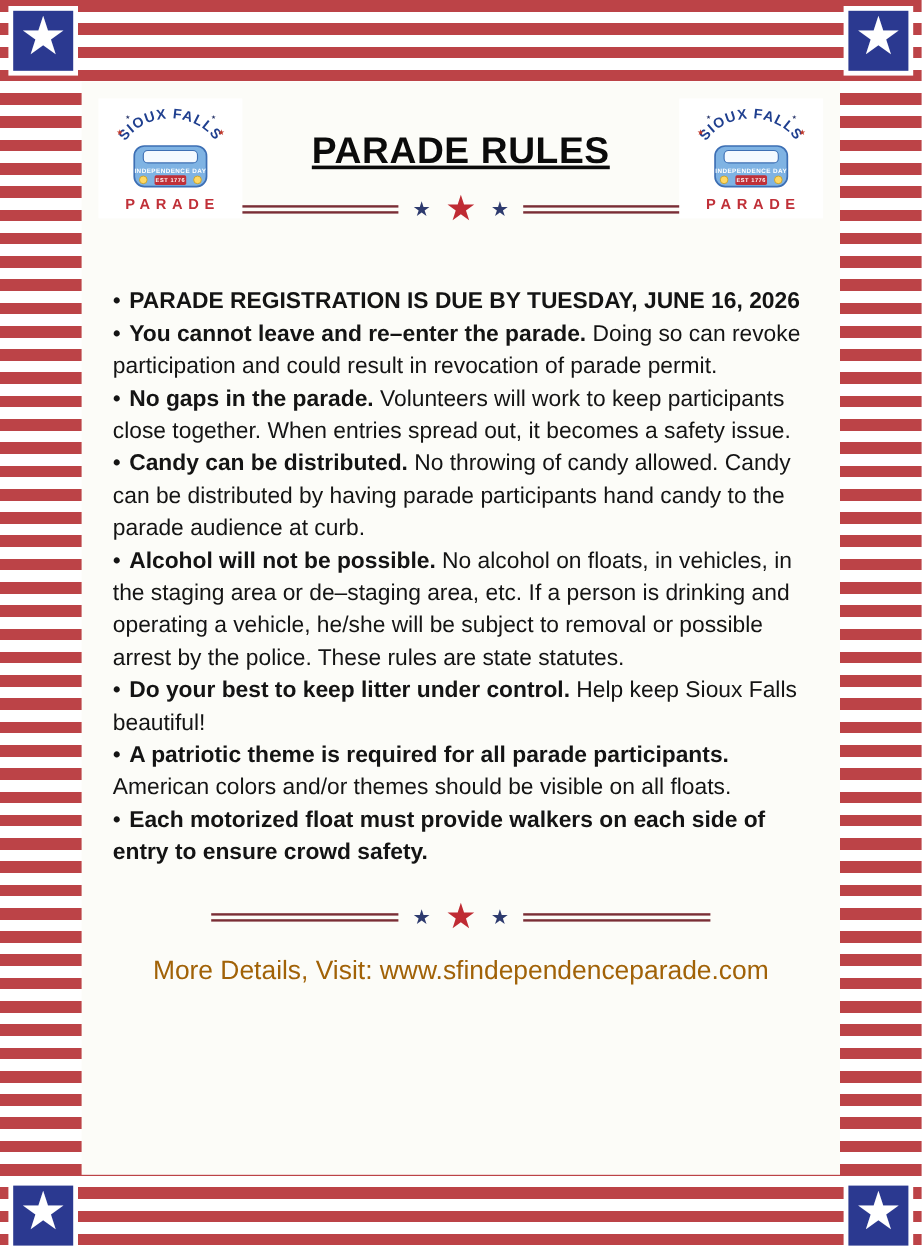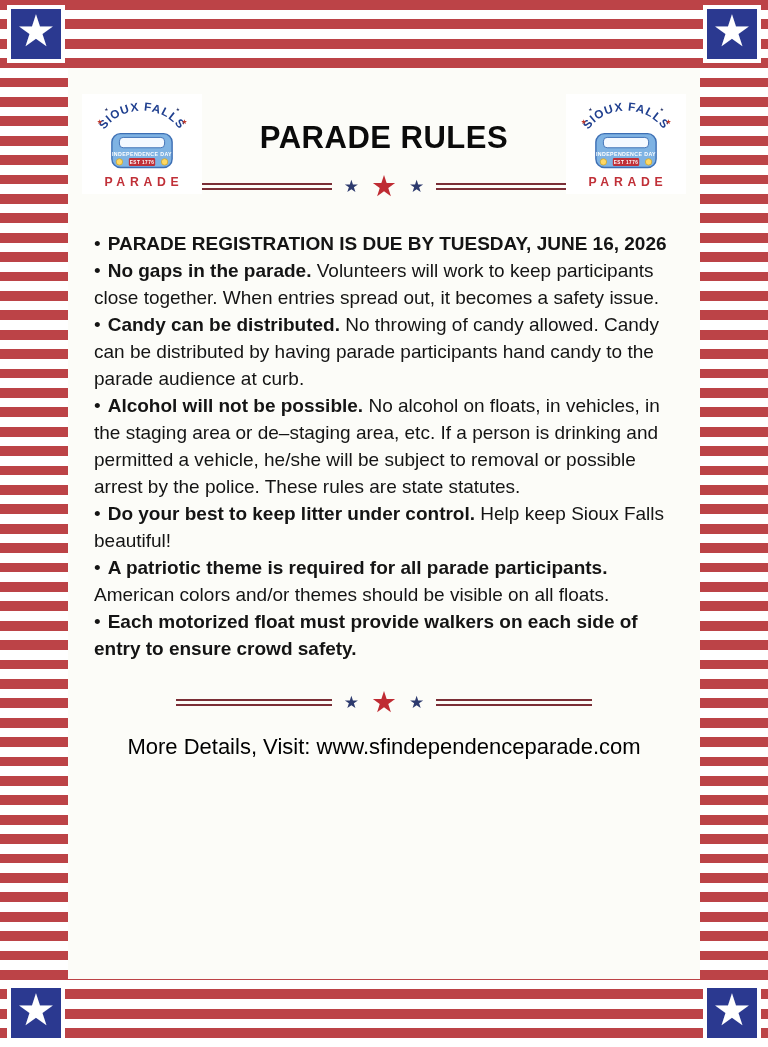--- a/index.html
+++ b/index.html
@@ -71,36 +71,36 @@
   .header .divider { margin-top: 16px; }
   .dline {
     width: 156px; height: 3px;
     border-top: 2px solid #7a2e36;
     border-bottom: 2px solid #7a2e36;
   }
   .s-small { color: #2d3a6e; font-size: 17px; line-height: 1; }
   .s-big   { color: #bf2b33; font-size: 29px; line-height: 1; }
 
   .rules {
-    margin-top: 28px;
+    margin-top: 48px;
     font-size: 19px;
     line-height: 27px;
     color: #141414;
   }
   .rule { margin: 0; }
   .rule b { font-weight: 700; }
   .bullet { margin-right: 7px; }
 
   .divider.bottom { margin-top: 26px; }
 
   .footer {
     margin-top: 17px;
     text-align: center;
     font-size: 22px;
-    color: #000000;
+    color: #a16207;
   }
 </style>
 </head>
 <body>
 
 <div class="page">
 
   <div class="corner tl">
     <span class="cstar">★</span>
   </div>
@@ -153,36 +153,37 @@
           <rect x="36" y="44" width="48" height="11" rx="4" fill="#f4f9ff" stroke="#3d6fb4" stroke-width="1"></rect>
           <text x="60" y="63.5" text-anchor="middle" font-size="5.6" font-weight="bold" fill="#ffffff" letter-spacing="0.4">INDEPENDENCE DAY</text>
           <circle cx="36" cy="70" r="3.4" fill="#ffd863" stroke="#c9a227" stroke-width="0.8"></circle>
           <circle cx="84" cy="70" r="3.4" fill="#ffd863" stroke="#c9a227" stroke-width="0.8"></circle>
           <rect x="46" y="66" width="28" height="8.5" rx="1.5" fill="#c03038"></rect>
           <text x="60" y="72.3" text-anchor="middle" font-size="5" font-weight="bold" fill="#ffffff" letter-spacing="0.5">EST 1776</text>
           <text x="62" y="96" text-anchor="middle" font-size="13" font-weight="bold" fill="#c03038" letter-spacing="5">PARADE</text>
         </svg>
       </div>
 
-      <h1 class="title" style="margin:12px;">PARADE RULES</h1>
+      <h1 class="title" style="margin:0;text-decoration:underline;">PARADE RULES</h1>
 
       <div class="divider">
         <span class="dline"></span>
         <span class="s-small">★</span>
         <span class="s-big">★</span>
         <span class="s-small">★</span>
         <span class="dline"></span>
       </div>
     </div>
 
     <div class="rules">
       <p class="rule"><span class="bullet">•</span><b>PARADE REGISTRATION IS DUE BY TUESDAY, JUNE 16, 2026</b><span></span></p>
+      <p class="rule"><span class="bullet">•</span><b>You cannot leave and re–enter the parade.</b><span> Doing so can revoke participation and could result in revocation of parade permit.</span></p>
       <p class="rule"><span class="bullet">•</span><b>No gaps in the parade.</b><span> Volunteers will work to keep participants close together. When entries spread out, it becomes a safety issue.</span></p>
       <p class="rule"><span class="bullet">•</span><b>Candy can be distributed.</b><span> No throwing of candy allowed. Candy can be distributed by having parade participants hand candy to the parade audience at curb.</span></p>
-      <p class="rule"><span class="bullet">•</span><b>Alcohol will not be possible.</b><span> No alcohol on floats, in vehicles, in the staging area or de–staging area, etc. If a person is drinking and permitted a vehicle, he/she will be subject to removal or possible arrest by the police. These rules are state statutes.</span></p>
+      <p class="rule"><span class="bullet">•</span><b>Alcohol will not be possible.</b><span> No alcohol on floats, in vehicles, in the staging area or de–staging area, etc. If a person is drinking and operating a vehicle, he/she will be subject to removal or possible arrest by the police. These rules are state statutes.</span></p>
       <p class="rule"><span class="bullet">•</span><b>Do your best to keep litter under control.</b><span> Help keep Sioux Falls beautiful!</span></p>
       <p class="rule"><span class="bullet">•</span><b>A patriotic theme is required for all parade participants.</b><span> American colors and/or themes should be visible on all floats.</span></p>
       <p class="rule"><span class="bullet">•</span><b>Each motorized float must provide walkers on each side of entry to ensure crowd safety.</b><span></span></p>
     </div>
 
     <div class="divider bottom">
       <span class="dline"></span>
       <span class="s-small">★</span>
       <span class="s-big">★</span>
       <span class="s-small">★</span>

